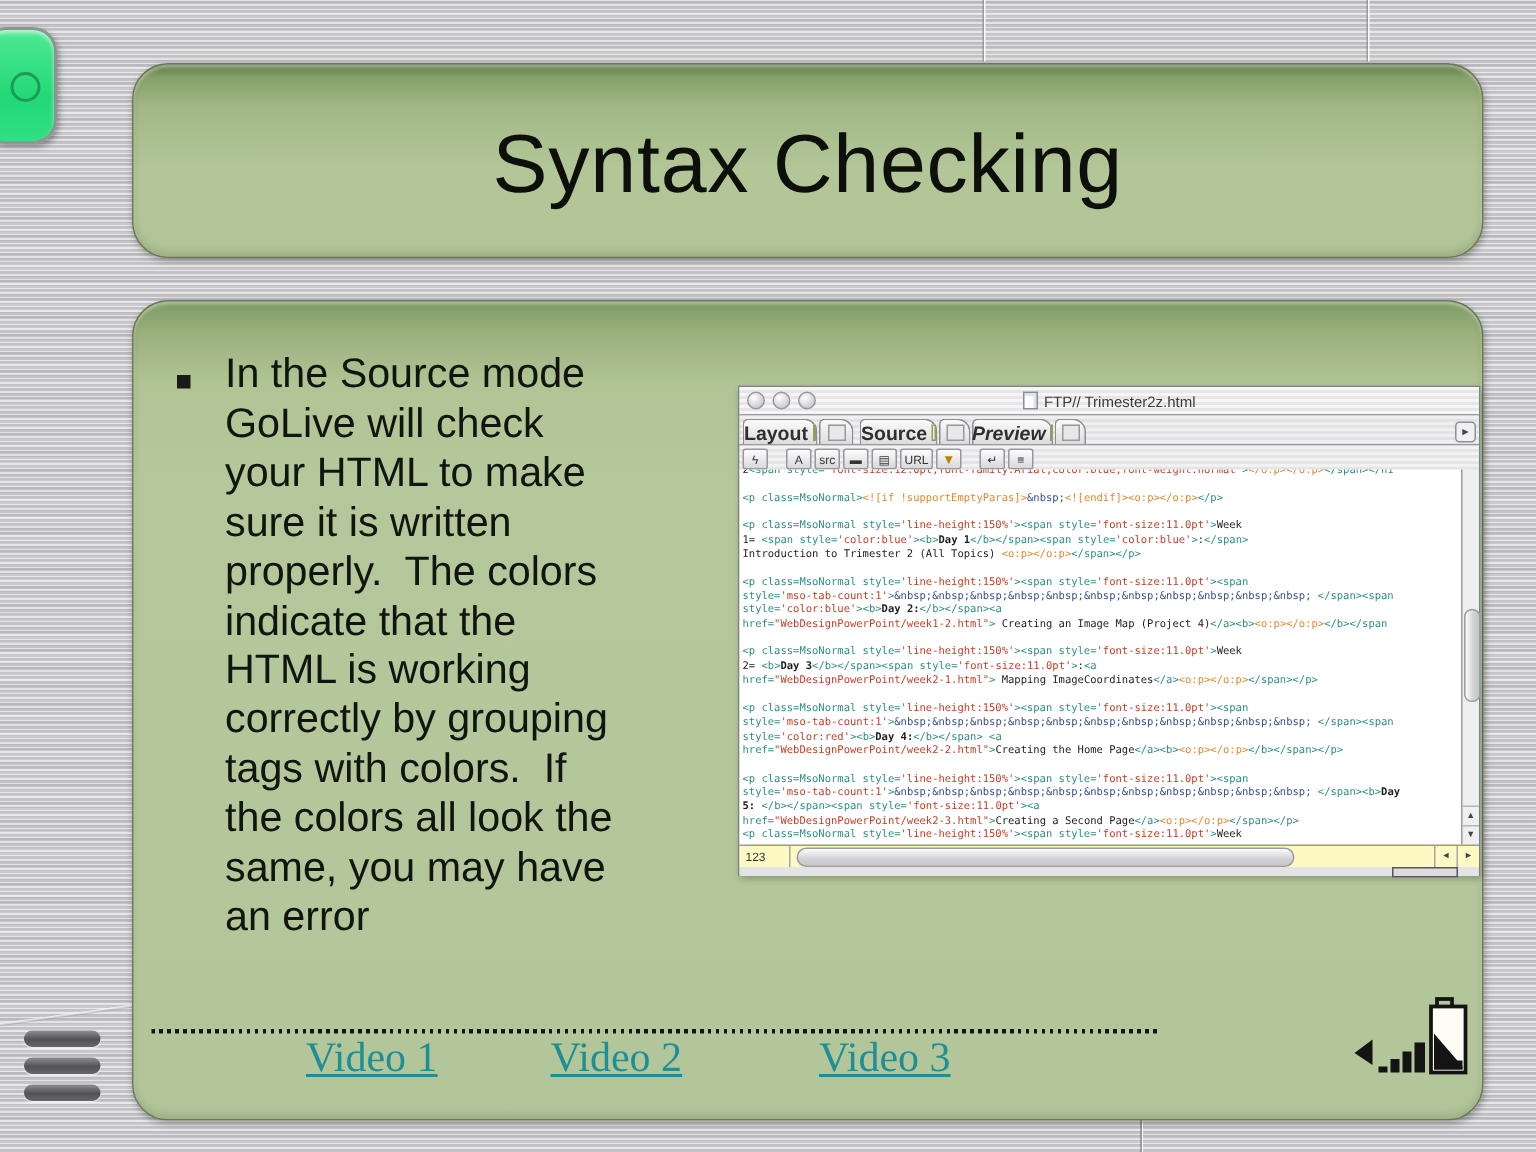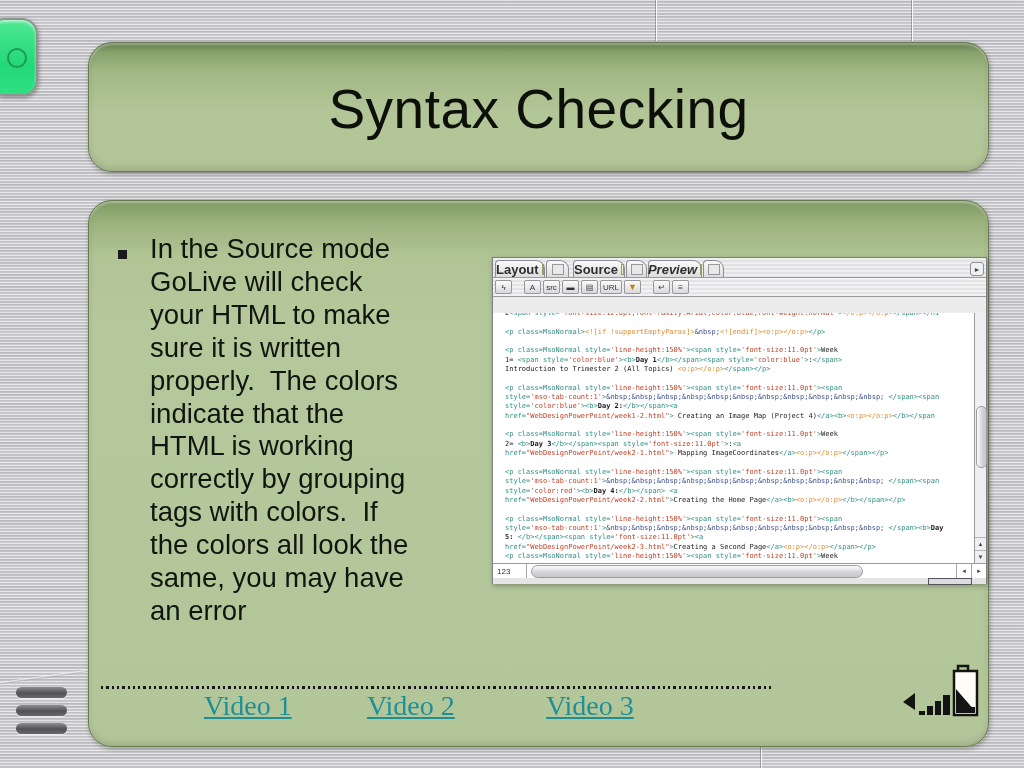--- a/index.html
+++ b/index.html
@@ -62,35 +62,35 @@
     background:#f0f0f2;font-size:7px;display:flex;align-items:center;justify-content:center;color:#444;cursor:pointer;}
   #gl-toolbar{position:relative;height:18px;border-bottom:1px solid #9a9aa0;
     background:repeating-linear-gradient(180deg,#f2f2f2 0 2px,#e4e4e6 2px 4px);display:flex;align-items:center;}
   .tbtn{height:14px;min-width:17px;margin-left:2px;border:1px solid #97979d;border-radius:2px;
     background:linear-gradient(180deg,#fcfcfc,#d9d9dc);font-size:8px;display:flex;align-items:center;
     justify-content:center;color:#333;padding:0 2px;box-sizing:border-box;cursor:pointer;}
   .tbtn.sp{margin-left:12px;}
   .tbtn .tri{color:#b8860b;font-size:9px;}
 
   #code-area{position:absolute;left:0;top:55px;width:481px;height:250px;background:#ffffff;overflow:hidden;}
-  #code-lines{margin-top:-4px;padding-left:12px;font-family:"DejaVu Sans Mono",monospace;font-size:7px;line-height:9.35px;}
+  #code-lines{margin-top:-4px;padding-left:2px;font-family:"DejaVu Sans Mono",monospace;font-size:7px;line-height:9.35px;}
   .cl{white-space:pre;height:9.35px;}
   .cl .tag{color:#2f8f82;}
   .cl .val{color:#bf4026;}
   .cl .op{color:#e08a2e;}
   .cl .txt{color:#1c1c1c;}
   .cl .b{color:#1c1c1c;font-weight:bold;}
   .cl .ent{color:#3d4f8f;}
 
   #v-scroll{position:absolute;right:0;top:55px;width:12px;height:250px;background:#efeff1;border-left:1px solid #9a9aa0;box-sizing:border-box;}
   #v-thumb{position:absolute;left:1px;top:93px;width:9px;height:60px;border:1px solid #9b9ba1;border-radius:5px;
     background:linear-gradient(90deg,#fdfdfd,#d2d2d6 60%,#c6c6cb);}
   .v-arrow{position:absolute;left:0;width:11px;height:12px;font-size:6px;color:#444;display:flex;align-items:center;justify-content:center;border-top:1px solid #b5b5bb;cursor:pointer;}
 
-  #gl-bottombar{position:absolute;left:0;top:305px;width:493px;height:15px;background:#ffffff;border-top:1px solid #9a9aa0;box-sizing:border-box;display:flex;align-items:center;}
+  #gl-bottombar{position:absolute;left:0;top:305px;width:493px;height:15px;background:#fef9c3;border-top:1px solid #9a9aa0;box-sizing:border-box;display:flex;align-items:center;}
   #line-badge{width:34px;height:100%;border-right:1px solid #a6a6ac;font-size:8px;color:#333;display:flex;align-items:center;padding-left:4px;box-sizing:border-box;}
   #h-track{position:relative;flex:1;height:100%;}
   #h-thumb{position:absolute;left:4px;top:1px;width:330px;height:11px;border:1px solid #9b9ba1;border-radius:7px;
     background:linear-gradient(180deg,#fdfdfd,#d2d2d6 60%,#c6c6cb);}
   .h-arrow{width:14px;height:100%;border-left:1px solid #a6a6ac;font-size:6px;color:#444;display:flex;align-items:center;justify-content:center;cursor:pointer;}
   #gl-strip{position:absolute;left:0;top:320px;width:493px;height:6px;background:#e4e4e6;}
   #resize-box{position:absolute;right:14px;top:0px;width:42px;height:5px;border:1px solid #55555b;background:#dcdcde;}
 
   
   #green-oval{position:absolute;left:-12px;top:18px;width:46px;height:74px;border-radius:16px;
@@ -136,20 +136,26 @@
         <div>indicate that the</div>
         <div>HTML is working</div>
         <div>correctly by grouping</div>
         <div>tags with colors.  If</div>
         <div>the colors all look the</div>
         <div>same, you may have</div>
         <div>an error</div>
       </div>
 
     <div id="gl-window" style="left:403px;top:56px;">
+      <div id="gl-titlebar">
+        <div class="aqua-btn"></div>
+        <div class="aqua-btn"></div>
+        <div class="aqua-btn"></div>
+        <div id="gl-title"><span id="doc-icon"></span><span>FTP// Trimester2z.html</span></div>
+      </div>
       <div id="gl-tabbar">
         <div class="tab" style="left:2px;width:48px;">
             <span>Layout</span>
             <span class="mini"></span>
           </div>
         <div class="tab icon-only" style="left:53px;width:21px;">
             <span class="mini"></span>
           </div>
         <div class="tab" style="left:80px;width:50px;">
             <span>Source</span>

